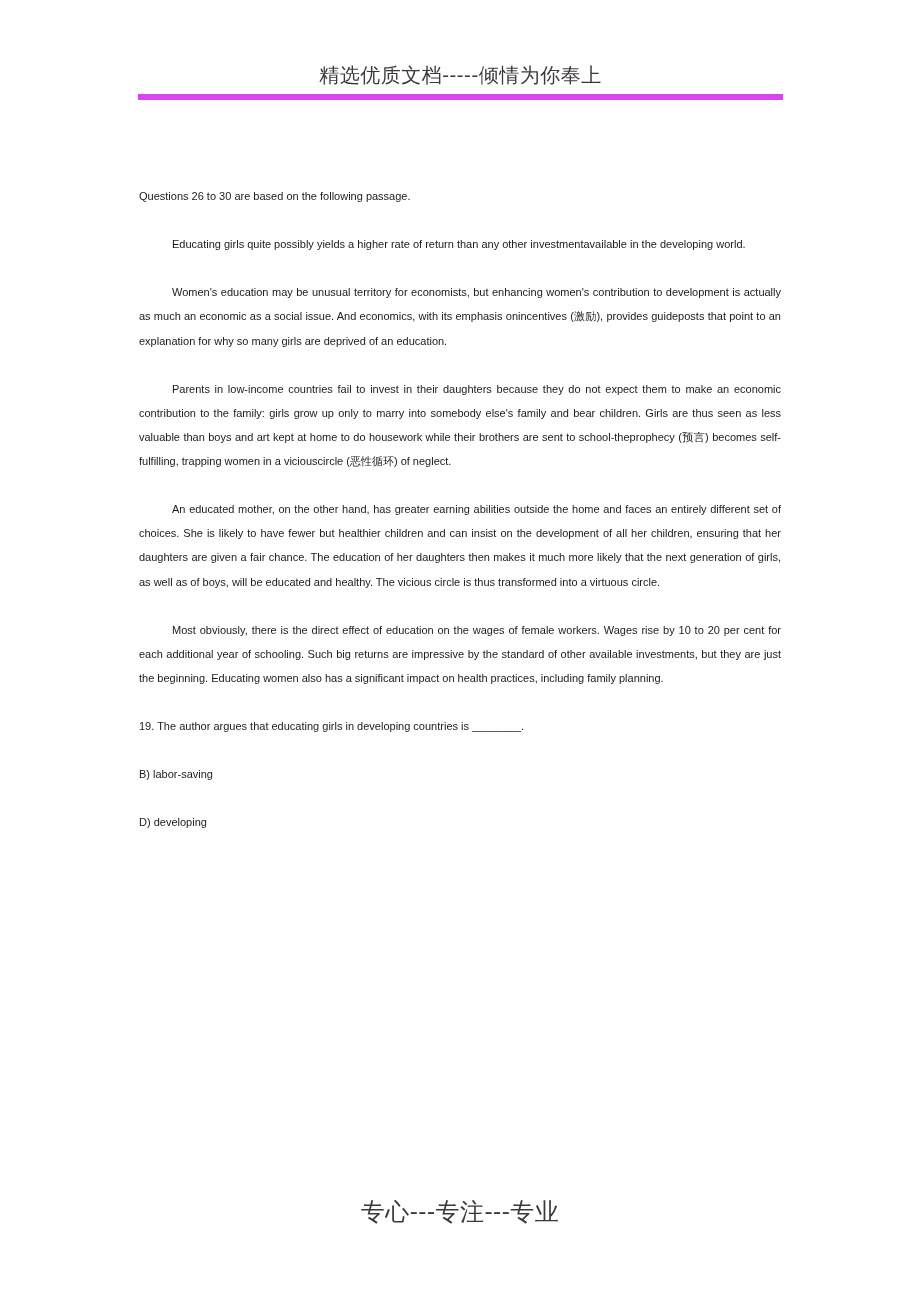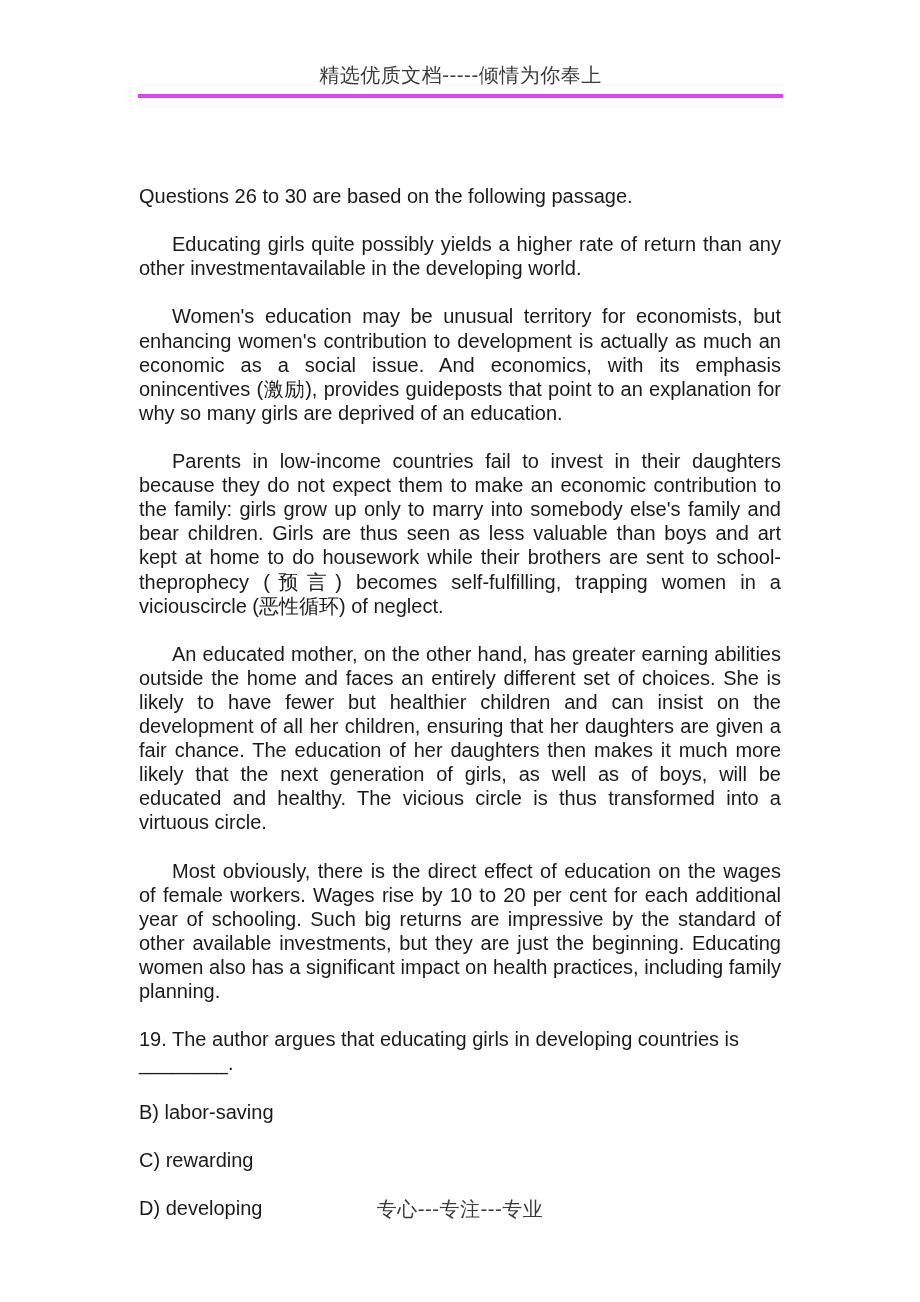--- a/index.html
+++ b/index.html
@@ -14,36 +14,36 @@
     overflow: hidden;
     font-family: "Liberation Sans", "DejaVu Sans", sans-serif;
     color: #1a1a1a;
   }
   .page-header {
     position: absolute;
     left: 138px;
     top: 62px;
     width: 645px;
     height: 32px;
-    border-bottom: 4px solid #d946ef;
+    border-bottom: 6px solid #d946ef;
     text-align: center;
   }
   .page-header-text {
     font-family: "DejaVu Serif", "Liberation Serif", serif;
     font-size: 20px;
     color: #3a3a3a;
     line-height: 26px;
     letter-spacing: 0.5px;
   }
   .content {
     position: absolute;
     left: 139px;
     top: 184px;
     width: 642px;
-    font-size: 20px;
+    font-size: 11px;
     line-height: 24.1px;
   }
   .intro {
     margin: 0 0 24.1px 0;
   }
   .para {
     margin: 0 0 24.1px 0;
     text-indent: 33px;
     text-align: justify;
   }
@@ -55,21 +55,21 @@
   }
   .page-footer {
     position: absolute;
     left: 0;
     top: 1196px;
     width: 920px;
     text-align: center;
   }
   .page-footer-text {
     font-family: "DejaVu Serif", "Liberation Serif", serif;
-    font-size: 20px;
+    font-size: 24px;
     color: #3a3a3a;
     letter-spacing: 0.5px;
   }
 </style>
 </head>
 <body>
 
 <div class="page-header">
   <span class="page-header-text">精选优质文档-----倾情为你奉上</span>
 </div>
@@ -78,19 +78,18 @@
   <p class="intro">Questions 26 to 30 are based on the following passage.</p>
 
   <p class="para">Educating girls quite possibly yields a higher rate of return than any other investmentavailable in the developing world.</p>
   <p class="para">Women's education may be unusual territory for economists, but enhancing women's contribution to development is actually as much an economic as a social issue. And economics, with its emphasis onincentives (激励), provides guideposts that point to an explanation for why so many girls are deprived of an education.</p>
   <p class="para">Parents in low-income countries fail to invest in their daughters because they do not expect them to make an economic contribution to the family: girls grow up only to marry into somebody else's family and bear children. Girls are thus seen as less valuable than boys and art kept at home to do housework while their brothers are sent to school-theprophecy (预言) becomes self-fulfilling, trapping women in a viciouscircle (恶性循环) of neglect.</p>
   <p class="para">An educated mother, on the other hand, has greater earning abilities outside the home and faces an entirely different set of choices. She is likely to have fewer but healthier children and can insist on the development of all her children, ensuring that her daughters are given a fair chance. The education of her daughters then makes it much more likely that the next generation of girls, as well as of boys, will be educated and healthy. The vicious circle is thus transformed into a virtuous circle.</p>
   <p class="para">Most obviously, there is the direct effect of education on the wages of female workers. Wages rise by 10 to 20 per cent for each additional year of schooling. Such big returns are impressive by the standard of other available investments, but they are just the beginning. Educating women also has a significant impact on health practices, including family planning.</p>
 
   <p class="question">19. The author argues that educating girls in developing countries is ________.</p>
   <p class="option">B) labor-saving</p>
-  <p class="option">C) rewarding</p>
   <p class="option">D) developing</p>
 </div>
 
 <div class="page-footer">
   <span class="page-footer-text">专心---专注---专业</span>
 </div>
 
 </body></html>

